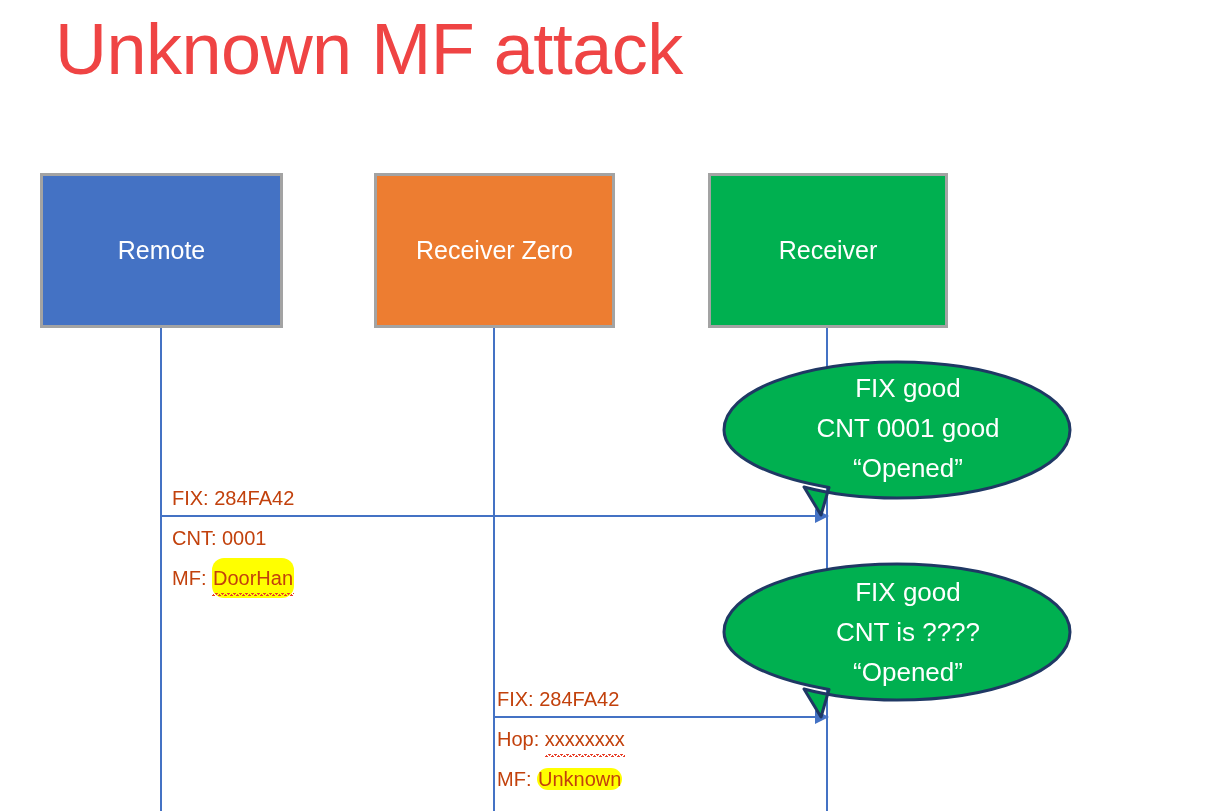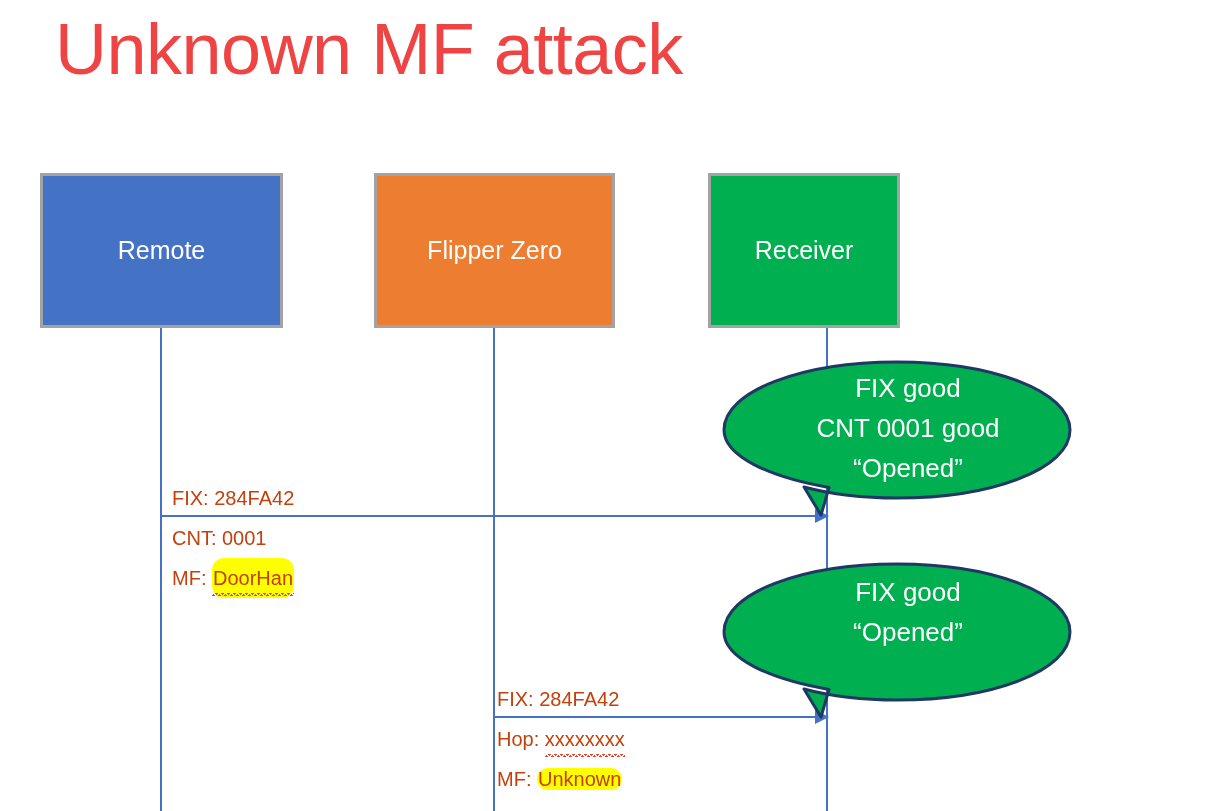--- a/index.html
+++ b/index.html
@@ -42,21 +42,21 @@
     align-items: center;
     justify-content: center;
     color: #ffffff;
     font-size: 25px;
     font-family: "Liberation Sans", sans-serif;
     line-height: 1.1;
     white-space: nowrap;
   }
   #box-remote   { left: 40px;  top: 173px; width: 243px; height: 155px; background: #4472C4; }
   #box-flipper  { left: 374px; top: 173px; width: 241px; height: 155px; background: #ED7D31; }
-  #box-receiver { left: 708px; top: 173px; width: 192px; height: 155px; background: #00B050; }
+  #box-receiver { left: 708px; top: 173px; width: 240px; height: 155px; background: #00B050; }
 
   
   .lifeline {
     position: absolute;
     width: 2px;
     background: #4472C4;
     top: 328px;
     height: 483px;
   }
   #lifeline-remote   { left: 160px; }
@@ -150,21 +150,21 @@
   <div id="slide-title">Unknown MF attack</div>
 
   <div class="lifeline" id="lifeline-remote"></div>
   <div class="lifeline" id="lifeline-flipper"></div>
   <div class="lifeline" id="lifeline-receiver"></div>
 
   <div class="actor-box" id="box-remote">
     <span>Remote</span>
   </div>
   <div class="actor-box" id="box-flipper">
-    <span>Flipper Zero</span>
+    <span>Receiver Zero</span>
   </div>
   <div class="actor-box" id="box-receiver">
     <span>Receiver</span>
   </div>
 
   <div class="msg-arrow" id="arrow-1"></div>
 
   <div class="msg-label" id="label-1">
     <div class="line">
       <span>FIX: </span><span>284FA42</span>
@@ -215,17 +215,18 @@
                C 270 2 348 31 348 70
                C 348 109 270 138 175 138
                C 140 138 108 134 82 127
                L 99 155
                L 107 127.5
                C 47 117 2 96 2 70
                C 2 31 80 2 175 2 Z" fill="#00B050" stroke="#1F3864" stroke-width="3" stroke-linejoin="round"></path>
     </svg>
     <div class="callout-text">
       <div>FIX good</div>
+      <div>CNT is ????</div>
       <div>“Opened”</div>
     </div>
   </div>
 
 </div>
 
 </body></html>

